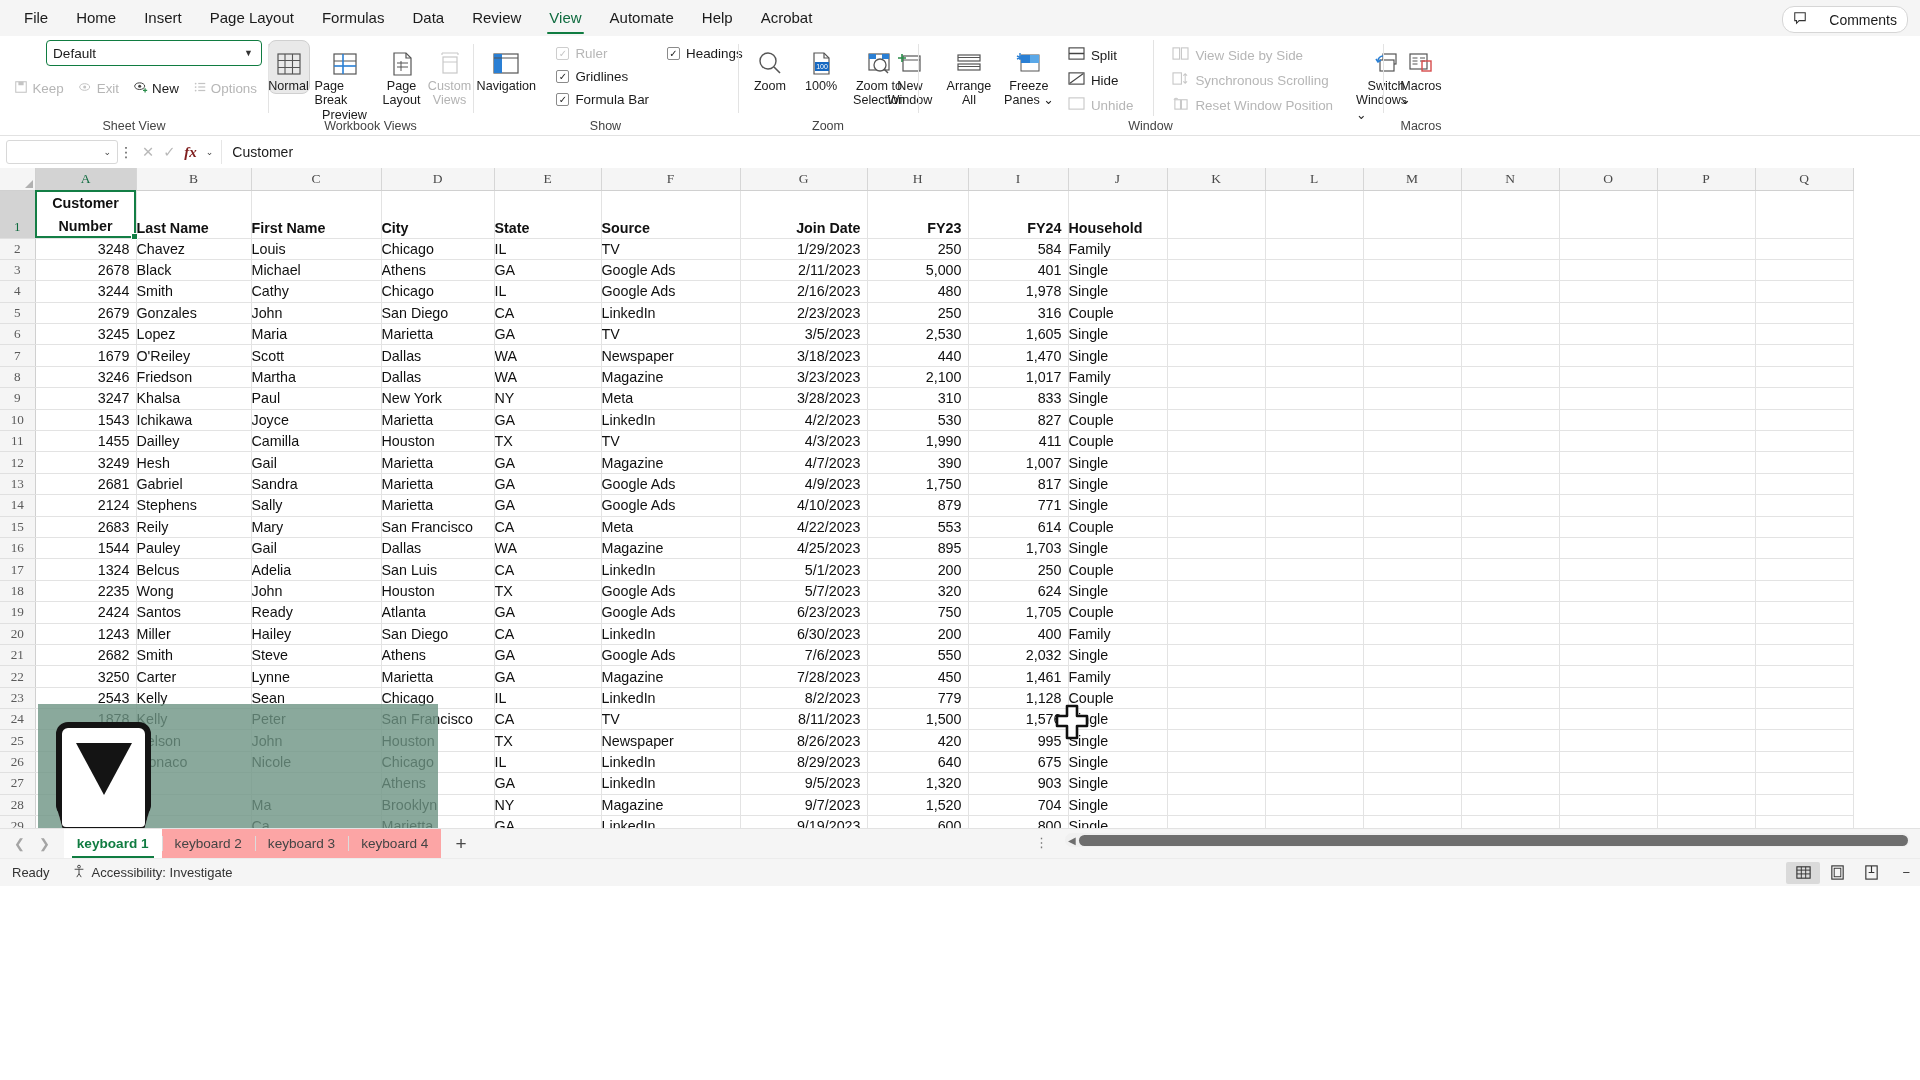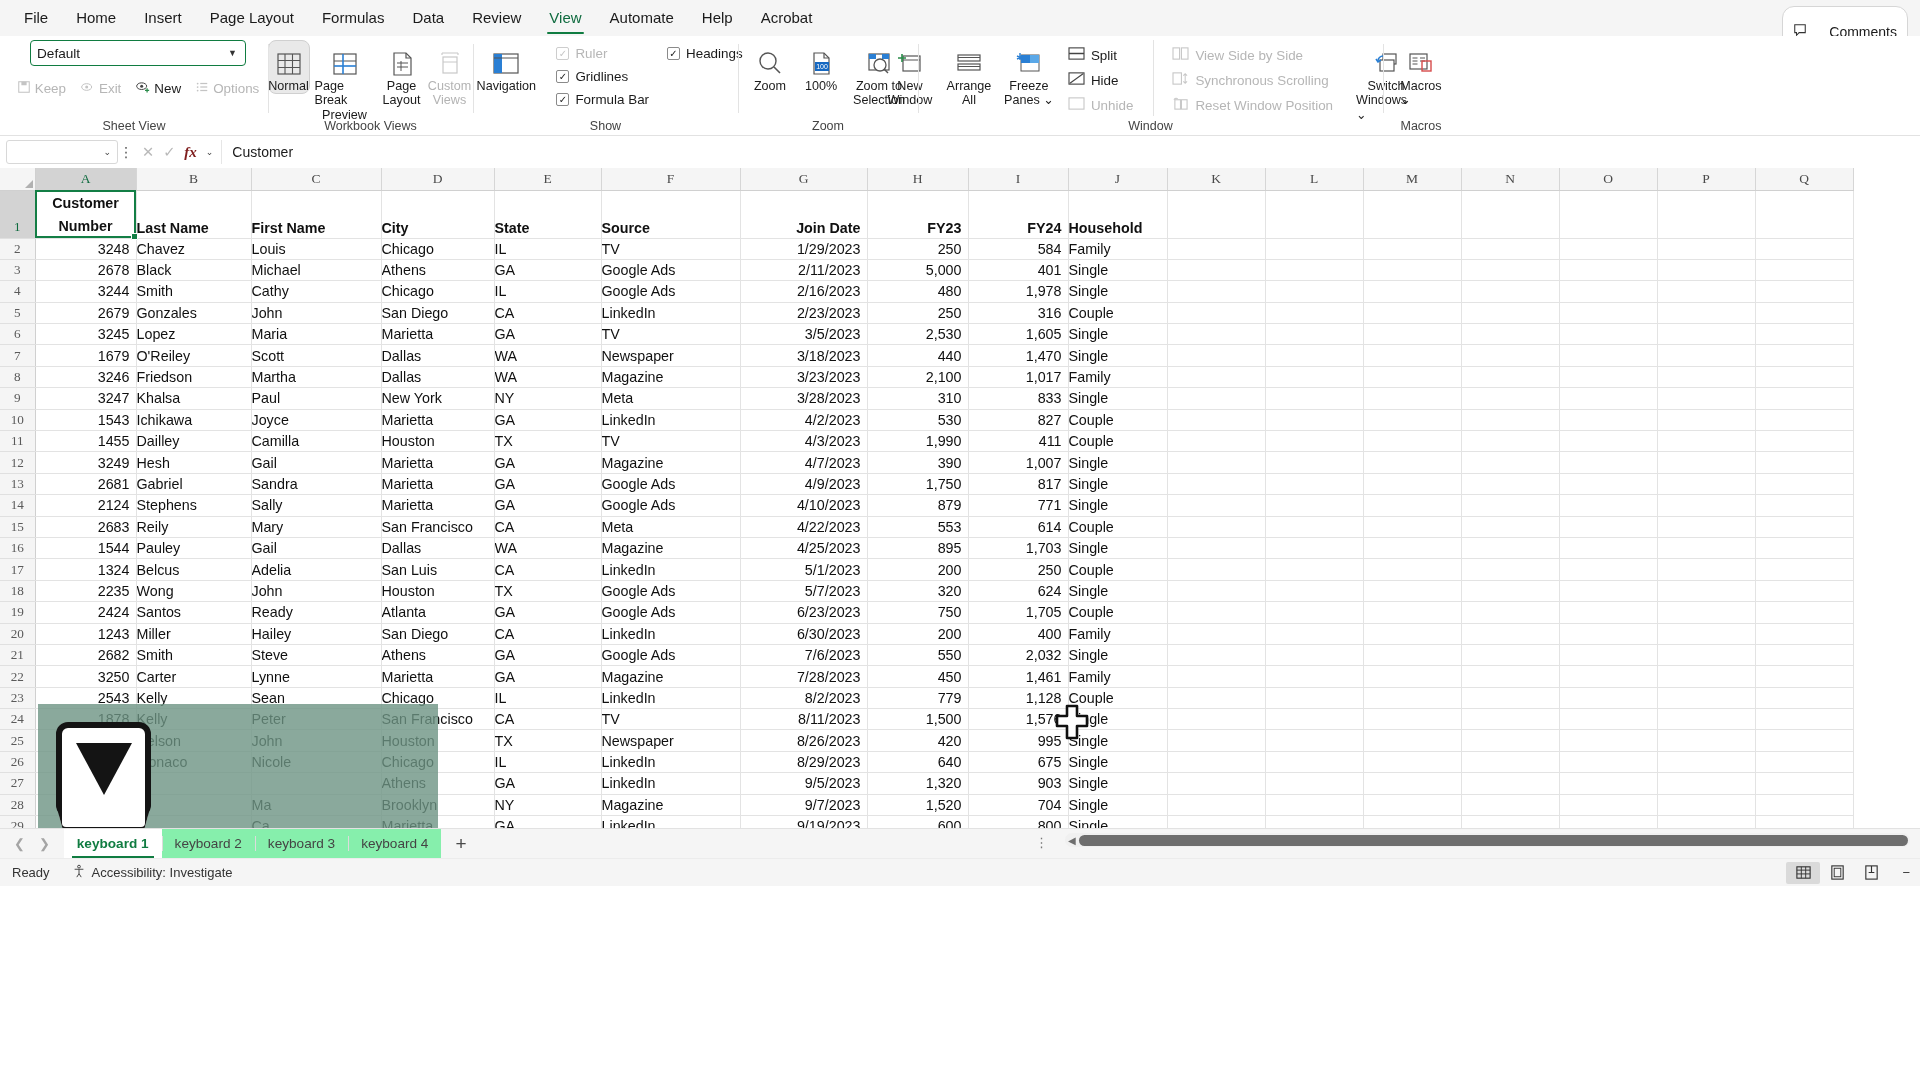--- a/index.html
+++ b/index.html
@@ -24,21 +24,21 @@
   }
   .tabbar .tab.active { color: #0f6b3f; font-weight: 400; }
   .tabbar .tab.active::after {
     content: ""; position: absolute; left: 12px; right: 12px;
     bottom: -1px; height: 2.5px; background: #107c41; border-radius: 2px;
   }
   .comments-btn {
     position: absolute; right: 12px; top: 6px;
     display: flex; align-items: center; gap: 22px;
     border: 1px solid #d6d6d6; background: #fff;
-    border-radius: 12px; padding: 16px 10px; font-size: 14px; color: #1b1b1b;
+    border-radius: 12px; padding: 4px 10px; font-size: 14px; color: #1b1b1b;
   }
 
   
   .ribbon {
     height: 100px; background: #ffffff;
     border-bottom: 1px solid #e2e2e2;
     display: flex; align-items: stretch;
     position: relative;
   }
   .rgroup {
@@ -197,21 +197,21 @@
   }
 
   
   .sheetbar {
     height: 30px; background: #f5f5f5; display: flex; align-items: stretch;
     border-top: 1px solid #e2e2e2; position: relative;
   }
   .navarrows { display: flex; align-items: center; gap: 14px; padding: 0 14px;
                color: #a5a5a5; font-size: 13px; }
   .stab { display: flex; align-items: center; padding: 0 13px; font-size: 13.6px;
-          color: #444; position: relative; background: #86efac; }
+          color: #444; position: relative; background: #fca5a5; }
   .stab.active { background: #fff; color: #107c41; font-weight: bold; }
   .stab.active::after { content: ""; position: absolute; left: 8px; right: 8px;
                         bottom: 0; height: 2.5px; background: #107c41; }
   .stab + .stab::before { content: ""; position: absolute; left: 0; top: 7px; bottom: 7px;
                           width: 1px; background: #dcdcdc; }
   .addsheet { display: flex; align-items: center; padding: 0 14px; font-size: 19px;
               color: #4a4a4a; font-weight: 300; }
   .hsb { position: absolute; right: 10px; top: 4px; height: 14px; width: 845px;
          background: #f0f0f0; border-radius: 8px; display: flex; align-items: center; }
   .hsb .thumb { height: 11px; background: #6e6e6e; border-radius: 6px;
@@ -254,21 +254,21 @@
       <svg width="14" height="14" viewBox="0 0 16 16">
           <path d="M2 2h12v9H7l-3 3v-3H2z" fill="none" stroke="#333" stroke-width="1.2"></path>
         </svg>
     </span>
     <span>Comments</span>
   </div>
 </div>
 
 <div class="ribbon">
 
-  <div class="rgroup" style="width:268px;padding-left:14px;align-items:center;">
+  <div class="rgroup" style="width:268px;padding-left:14px;align-items:flex-end;">
     <div class="sv-select">
       <span>Default</span>
       <span class="caret">▼</span>
     </div>
     <div class="sv-row">
       <div class="sv-item">
         <span>
           <svg width="14" height="14" viewBox="0 0 16 16">
               <rect x="2" y="2" width="12" height="12" fill="none" stroke="#c4c4c4" stroke-width="1.2"></rect>
               <rect x="5" y="2" width="6" height="4" fill="#c4c4c4"></rect>

